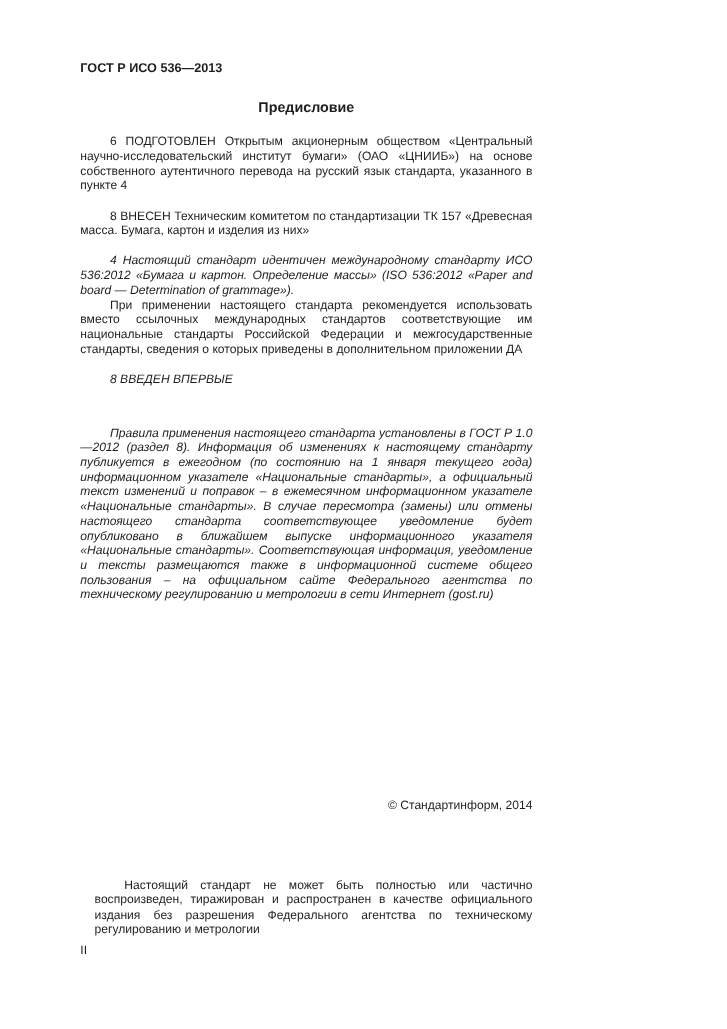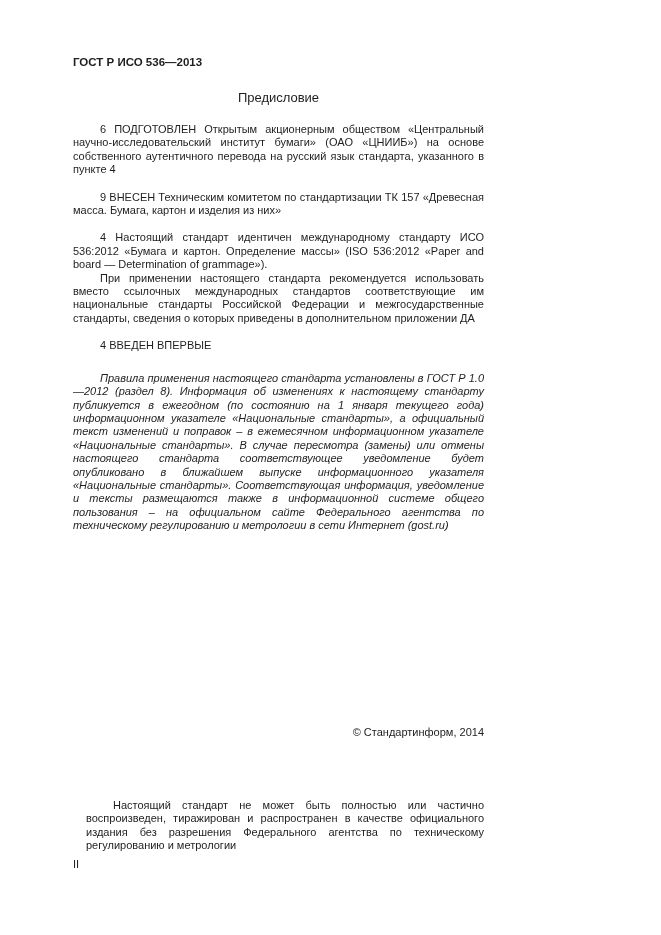--- a/index.html
+++ b/index.html
@@ -19,38 +19,39 @@
     overflow: hidden;
   }
   .doc-header {
     font-size: 11.5px;
     font-weight: bold;
     line-height: 13px;
     margin: 0;
   }
   .doc-title {
     font-size: 13px;
-    font-weight: normal;
+    font-weight: bold;
     text-align: center;
     margin: 21px 0 18px 0;
     line-height: 15px;
   }
   .para {
     font-size: 11px;
     line-height: 13.4px;
     text-align: justify;
     text-indent: 27px;
     margin: 0 0 14px 0;
   }
   .para.tight {
     margin-bottom: 0;
+    font-style: italic;
   }
   .italic-note {
     font-style: italic;
-    margin-top: 19px;
+    margin-top: 35px;
     margin-bottom: 0;
   }
   .copyright {
     position: absolute;
     top: 726px;
     right: 53px;
     font-size: 11px;
     line-height: 13px;
     text-align: right;
   }
@@ -74,28 +75,28 @@
 <body>
 
 <div class="page">
 
   <div class="doc-header">ГОСТ Р ИСО 536—2013</div>
 
   <div class="doc-title">Предисловие</div>
 
   <p class="para">6 ПОДГОТОВЛЕН Открытым акционерным обществом «Центральный научно-исследовательский институт бумаги» (ОАО «ЦНИИБ») на основе собственного аутентичного перевода на русский язык стандарта, указанного в пункте 4</p>
 
-  <p class="para">9 ВНЕСЕН Техническим комитетом по стандартизации ТК 157 «Древесная масса. Бумага, картон и изделия из них»</p>
+  <p class="para">8 ВНЕСЕН Техническим комитетом по стандартизации ТК 157 «Древесная масса. Бумага, картон и изделия из них»</p>
 
 
   <p class="para tight">4 Настоящий стандарт идентичен международному стандарту ИСО 536:2012 «Бумага и картон. Определение массы» (ISO 536:2012 «Paper and board — Determination of grammage»).</p>
 
   <p class="para">При применении настоящего стандарта рекомендуется использовать вместо ссылочных международных стандартов соответствующие им национальные стандарты Российской Федерации и межгосударственные стандарты, сведения о которых приведены в дополнительном приложении ДА</p>
 
-  <p class="para tight">4 ВВЕДЕН ВПЕРВЫЕ</p>
+  <p class="para tight">8 ВВЕДЕН ВПЕРВЫЕ</p>
 
   <p class="para italic-note">Правила применения настоящего стандарта установлены в ГОСТ Р 1.0—2012 (раздел 8). Информация об изменениях к настоящему стандарту публикуется в ежегодном (по состоянию на 1 января текущего года)  информационном указателе «Национальные стандарты», а официальный текст изменений и поправок – в ежемесячном  информационном указателе «Национальные стандарты». В случае пересмотра (замены) или отмены настоящего стандарта соответствующее уведомление будет опубликовано в ближайшем выпуске информационного указателя «Национальные стандарты». Соответствующая информация, уведомление и тексты размещаются также в информационной системе общего пользования – на официальном сайте Федерального агентства по техническому регулированию и метрологии в сети Интернет (gost.ru)</p>
 
   <div class="copyright">© Стандартинформ, 2014</div>
 
   <p class="para footer-note">Настоящий стандарт не может быть полностью или частично воспроизведен, тиражирован и распространен в качестве официального издания без разрешения Федерального агентства по техническому регулированию и метрологии</p>
 
   <div class="page-number">II</div>
 
 </div>

